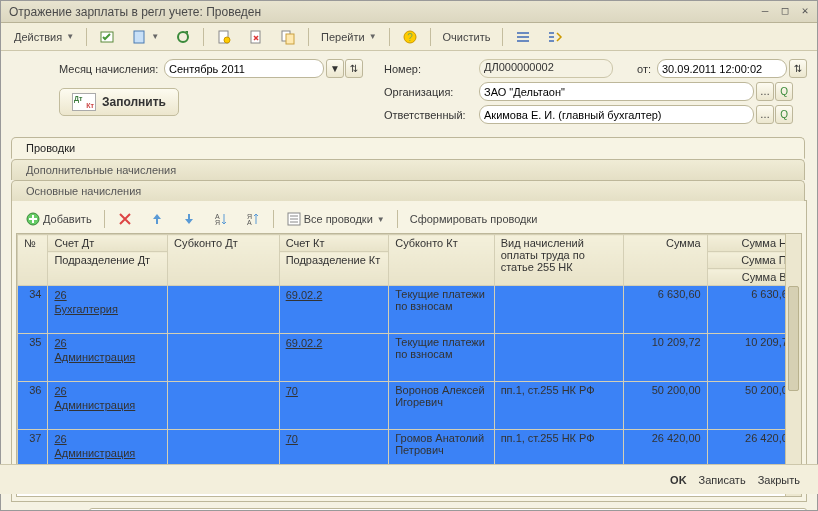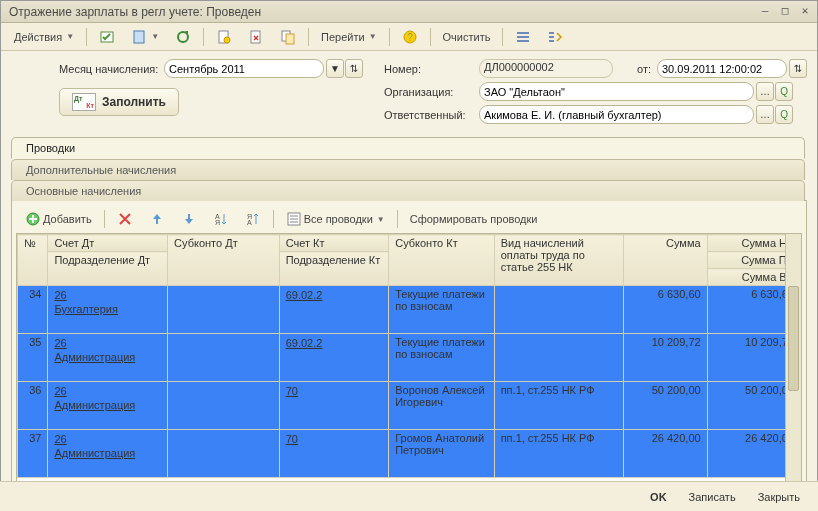--- a/index.html
+++ b/index.html
@@ -180,27 +180,26 @@
     flex: 1;
     border: 1px solid #bdb79a;
     height: 19px;
     border-radius: 3px;
     background: #fff;
     margin-left: 6px;
     padding: 1px 4px;
   }
   .footer {
     position: absolute;
-    bottom: 0; left: 0; right: 0;
+    bottom: 17px; left: 0; right: 0;
     height: 30px;
     border-top: 1px solid #cdc7ab;
     display: flex;
     justify-content: flex-end;
     align-items: center;
-    gap: 10px;
     padding: 0 12px;
     background: #f3efdc;
     text-align: center;
   }
   .footer-btn {
     font-size: 11px;
     color: #333;
     cursor: pointer;
     padding: 3px 6px;
   }

